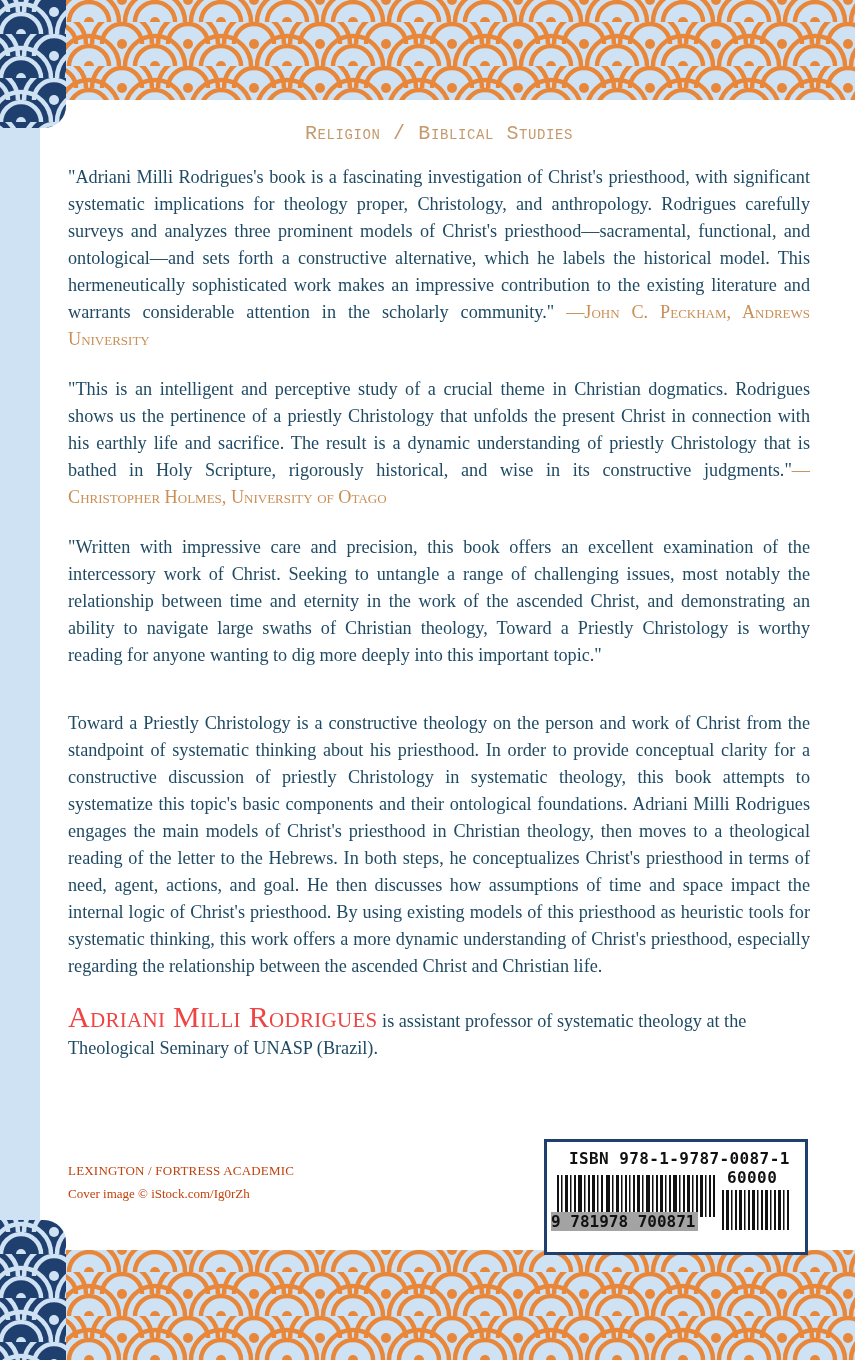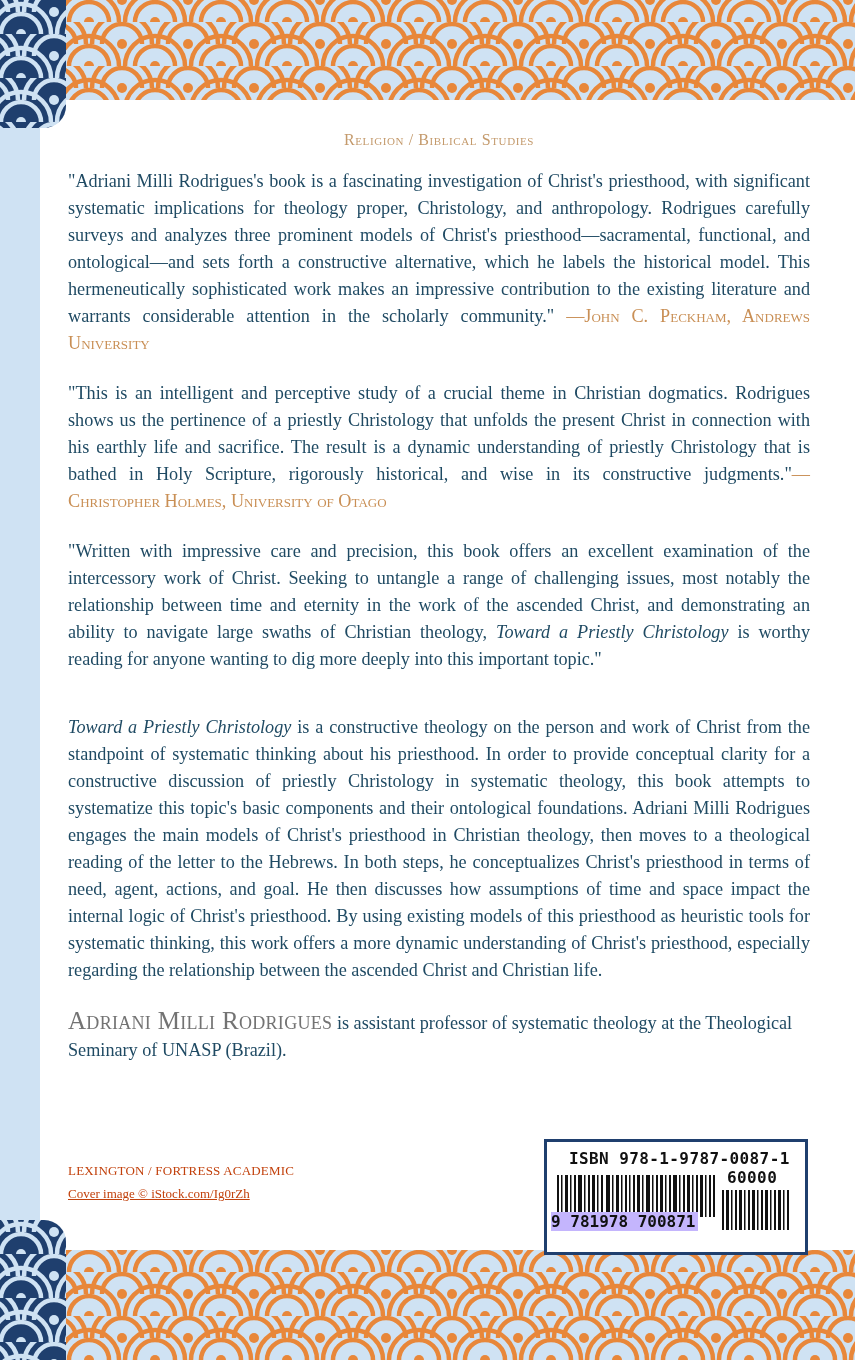--- a/index.html
+++ b/index.html
@@ -24,62 +24,62 @@
     background: #cfe2f3;
   }
   .tile-top { top: 0; height: 128px; border-bottom-right-radius: 22px; }
   .tile-bottom { top: 1220px; height: 140px; border-top-right-radius: 22px; }
 
   .content {
     position: absolute; left: 68px; top: 100px; width: 742px;
     color: #1f4a63;
   }
   .category {
-    text-align: center; margin-top: 31px; font-size: 16px; letter-spacing: 0.6px;
-    color: #c49a6c; font-variant: small-caps;
+    text-align: center; margin-top: 22px; font-size: 20px; letter-spacing: 0.6px;
+    color: #c49a6c; font-variant: small-caps; font-family: Liberation Mono, monospace;
   }
   .quote {
     font-size: 18.2px; line-height: 27px; text-align: justify; margin: 0;
   }
   .q1 { margin-top: 19px; }
   .q2 { margin-top: 23px; }
   .q3 { margin-top: 23px; }
   .desc { margin-top: 41px; }
   .attr { color: #c98f55; font-variant: small-caps; }
   .attr-right { float: right; }
-  .italic { font-style: italic; }
+  .italic { }
   .bio {
     margin-top: 23px; font-size: 18.2px; line-height: 27px;
   }
   .bio-name {
-    color: #737373; font-variant: small-caps; font-size: 25px; letter-spacing: 0.3px; margin-top: 40px;
+    color: #ef4444; font-variant: small-caps; font-size: 30px; letter-spacing: 0.3px; margin-top: 40px;
   }
   .publisher {
     position: absolute; left: 68px; top: 1160px; color: #c2410c; font-size: 13px; line-height: 21px;
   }
   .pub-name { letter-spacing: 0.2px; }
-  .credit { margin-top: 2px; text-decoration: underline; }
+  .credit { margin-top: 2px; }
 
   .barcode-box {
     position: absolute; left: 544px; top: 1139px; width: 264px; height: 116px;
     border: 3px solid #1f3f6e; background: #ffffff; box-sizing: border-box;
   }
   .isbn-text {
     position: absolute; left: 22px; top: 7px; font-family: "DejaVu Sans Mono", monospace;
     font-size: 16px; font-weight: bold; color: #111; letter-spacing: 0.4px;
   }
   .bars-main { position: absolute; left: 10px; top: 33px; }
   .bars-addon { position: absolute; left: 175px; top: 48px; }
   .addon-text {
     position: absolute; left: 180px; top: 26px; font-family: "DejaVu Sans Mono", monospace;
     font-size: 16px; font-weight: bold; color: #111; letter-spacing: 0.4px;
   }
   .ean-text {
     position: absolute; left: 4px; top: 70px; font-family: "DejaVu Sans Mono", monospace;
-    font-size: 16px; font-weight: bold; color: #111; background: #c4b5fd; padding-right: 2px;
+    font-size: 16px; font-weight: bold; color: #111; background: #a3a3a3; padding-right: 2px;
   }
 </style>
 </head>
 <body>
 
 <div class="left-strip"></div>
 
 <div class="pattern-band band-top">
   <svg width="855" height="100">
     <defs>

